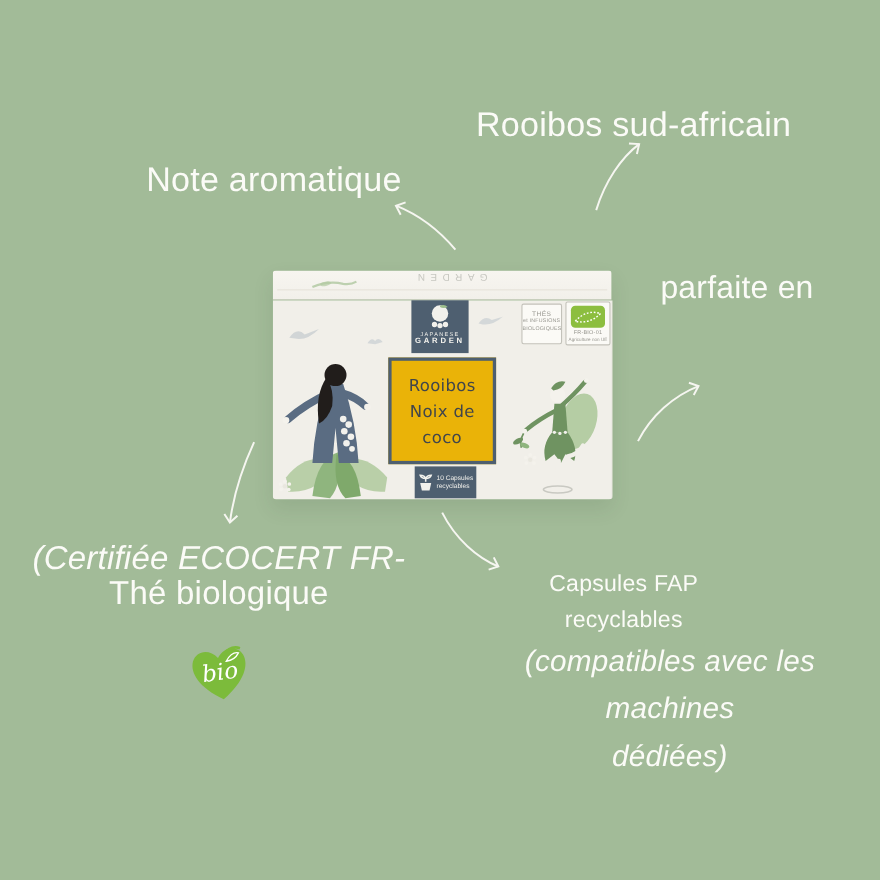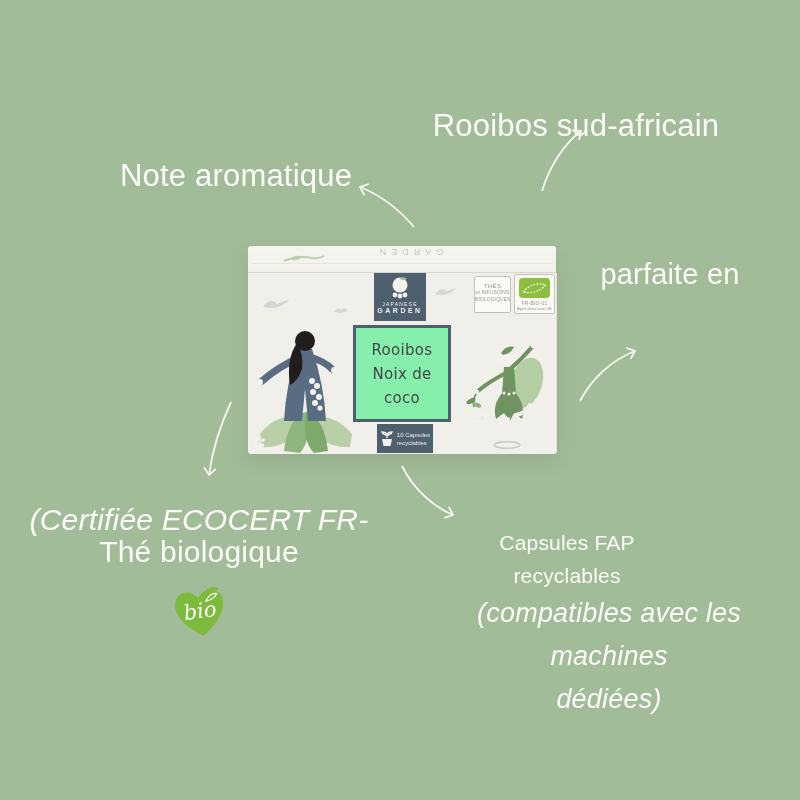--- a/index.html
+++ b/index.html
@@ -3,21 +3,21 @@
 <meta charset="utf-8">
 <style>
   html,body{margin:0;padding:0;}
   body{
     width:800px;height:800px;position:relative;overflow:hidden;
     background:#A2BB98;
     font-family:"Liberation Sans", sans-serif;
   }
   .ann{
     position:absolute;color:#FBFBF7;text-align:center;
-    font-weight:400;letter-spacing:.2px;margin-top:12px;
+    font-weight:400;letter-spacing:.2px;
   }
   .ann .line{display:block;}
   .italic{font-style:italic;}
   
   .box{
     position:absolute;left:248px;top:246px;width:308px;height:208px;
     box-shadow:0 8px 18px rgba(40,60,40,.10);
     border-radius:3px;
   }
   .lid{
@@ -38,21 +38,21 @@
   }
   .band-logo{
     position:absolute;left:126px;top:0;width:52px;height:48px;
     background:#4E5F70;display:flex;flex-direction:column;align-items:center;
     justify-content:flex-start;padding-top:3px;box-sizing:border-box;
   }
   .brand-line1{color:#F4F3EE;font-size:5px;letter-spacing:1.2px;margin-top:1px;}
   .brand-line2{color:#F4F3EE;font-size:7px;font-weight:bold;letter-spacing:2.5px;}
   .name-label{
     position:absolute;left:105px;top:52px;width:92px;height:91px;
-    background:#86efac;border:3px solid #4E5F70;
+    background:#eab308;border:3px solid #4E5F70;
     display:flex;flex-direction:column;align-items:center;justify-content:center;
   }
   .name-label .nl{
     color:#41464B;font-size:15px;line-height:24px;
     font-family:"DejaVu Sans", sans-serif;letter-spacing:.3px;
   }
   .badge{
     position:absolute;left:129px;top:151px;width:56px;height:29px;
     background:#4E5F70;display:flex;align-items:center;justify-content:center;gap:3px;
     box-sizing:border-box;padding:2px;
@@ -79,21 +79,21 @@
   
   .overlay{position:absolute;left:0;top:0;width:800px;height:800px;pointer-events:none;}
 </style>
 </head>
 <body>
 
 <div class="ann" style="left:396px;top:96px;width:360px;font-size:31px;">
   <span class="line">Rooibos sud-africain</span>
 </div>
 
-<div class="ann" style="left:60px;top:146px;width:352px;font-size:31px;line-height:35px;">
+<div class="ann" style="left:73px;top:146px;width:352px;font-size:31px;line-height:35px;">
   <span class="line">Note aromatique</span>
 </div>
 
 <div class="ann" style="left:572px;top:246px;width:196px;font-size:29px;line-height:32px;">
   <span class="line">parfaite en</span>
 </div>
 
 <div class="ann" style="left:16px;top:492px;width:366px;font-size:30px;line-height:32px;">
   <span class="line italic">(Certifiée ECOCERT FR-</span>
   <span class="line">Thé biologique</span>

